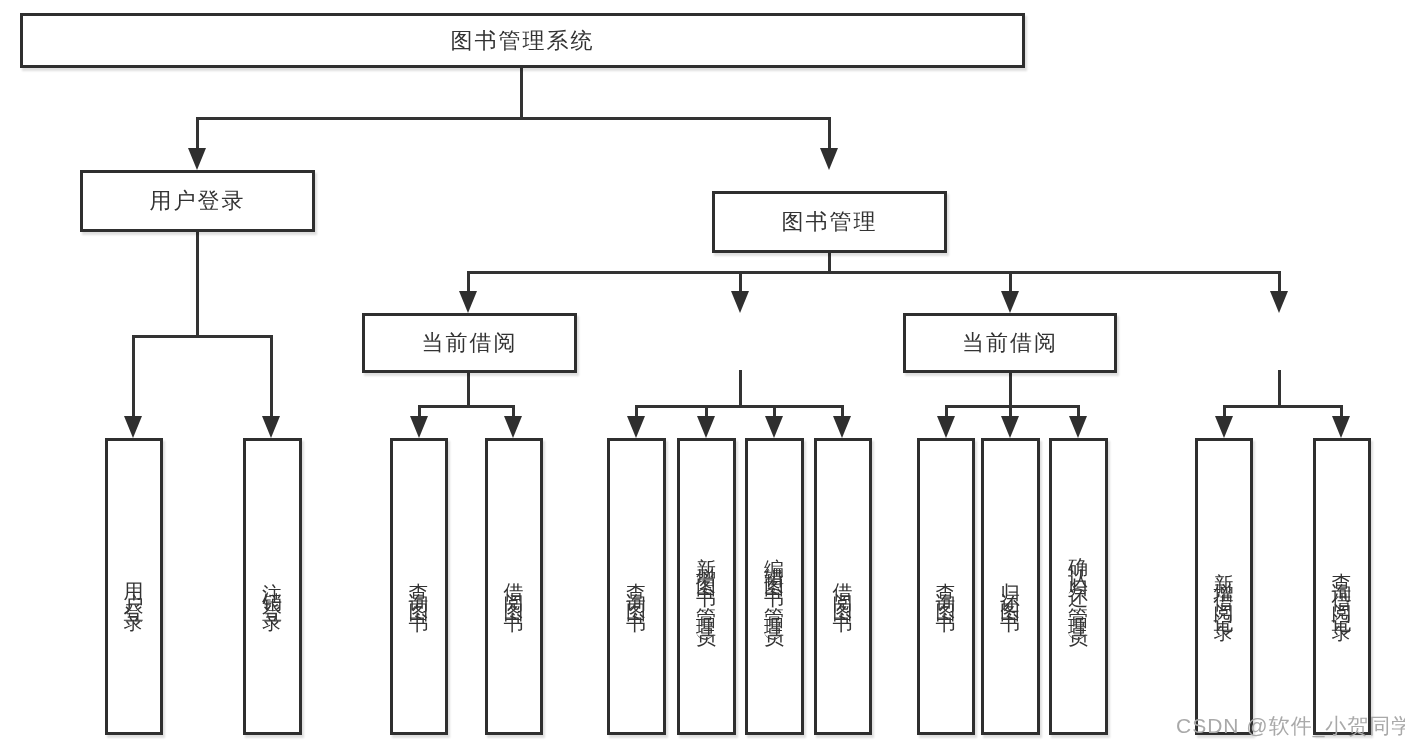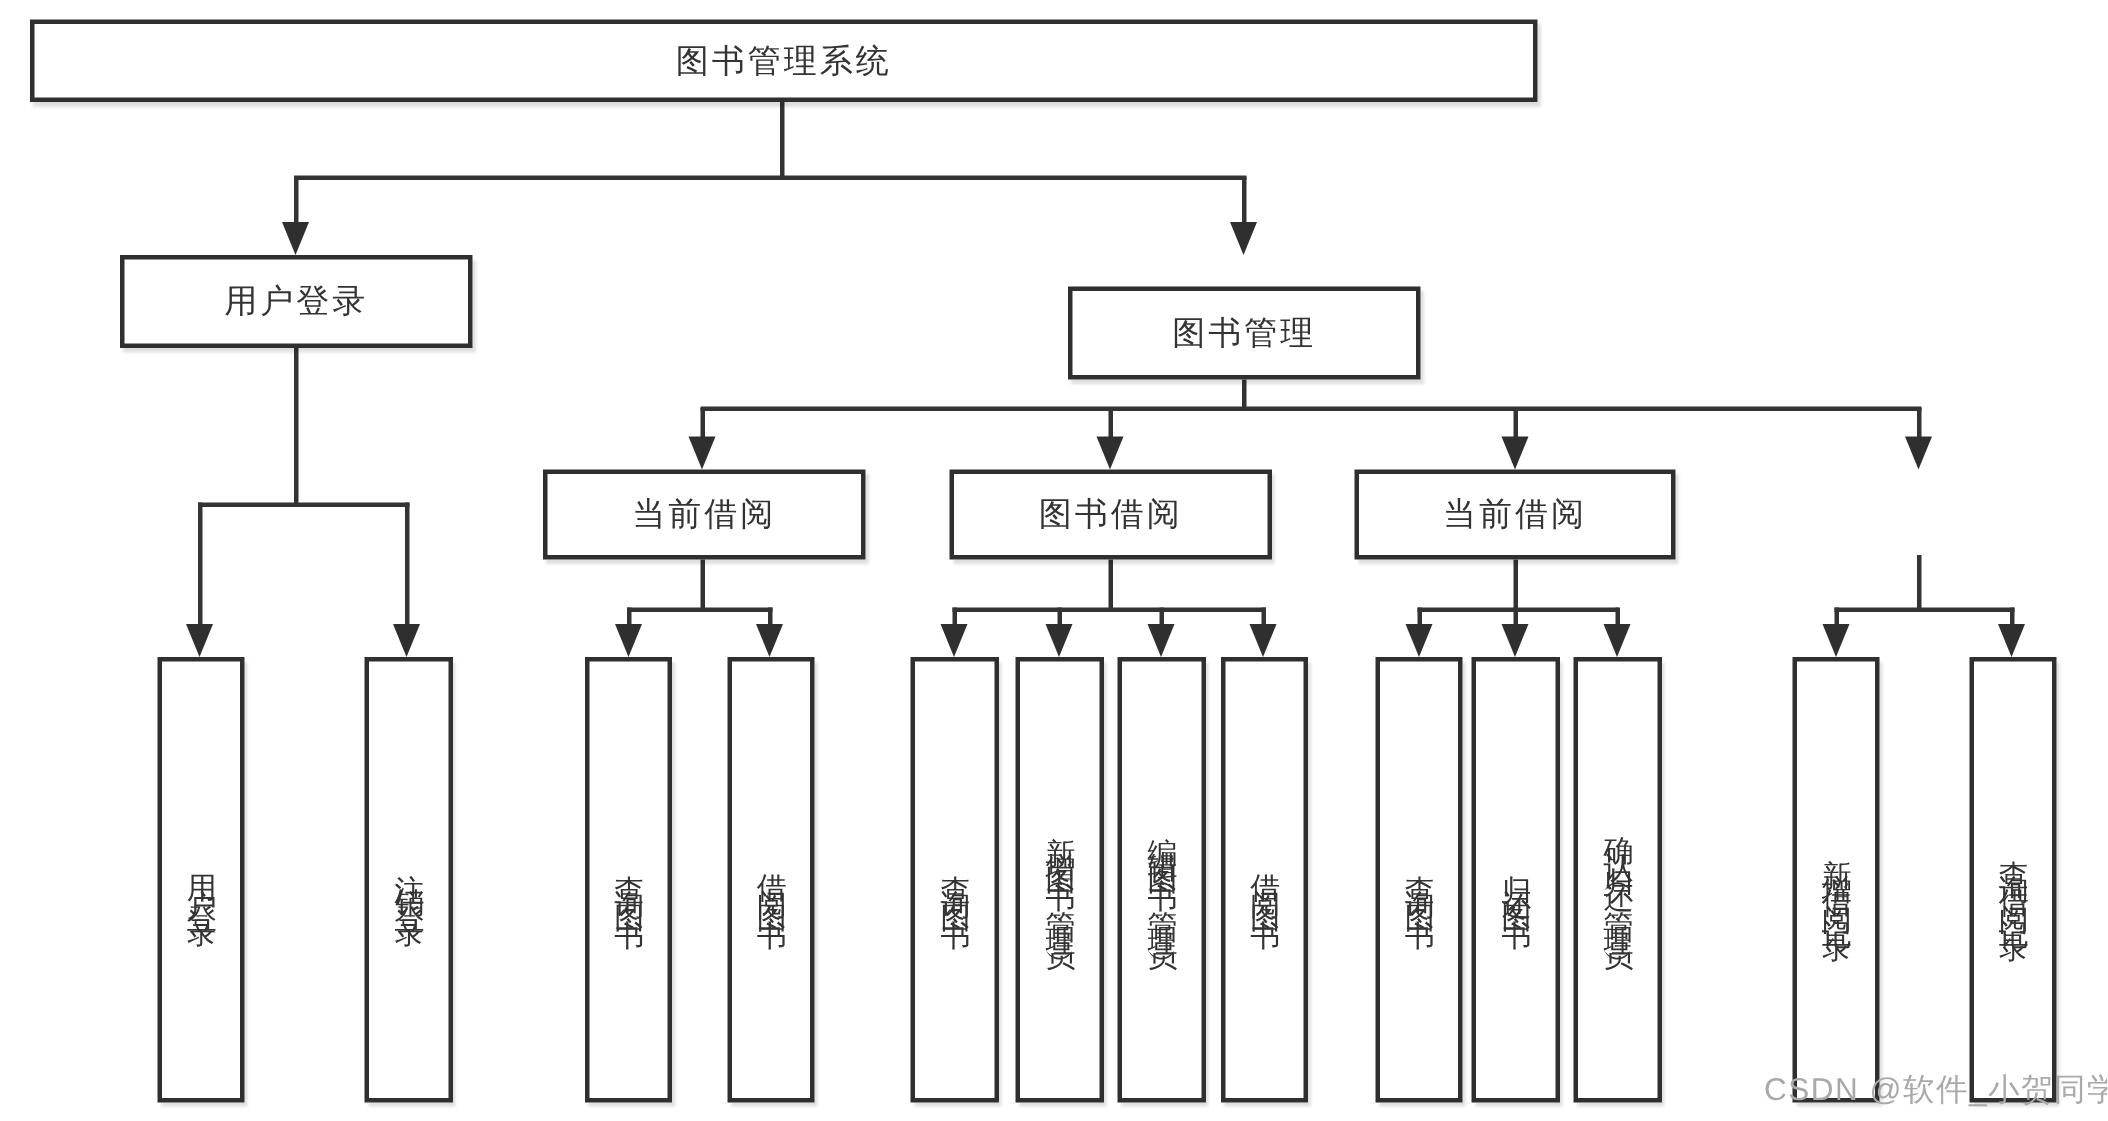--- a/index.html
+++ b/index.html
@@ -125,23 +125,20 @@
   <div class="box" style="left:80px;top:170px;width:235px;height:62px;">
     <span class="hlabel">用户登录</span>
   </div>
   <div class="box" style="left:712px;top:170px;width:235px;height:62px;margin-top:21px;">
     <span class="hlabel">图书管理</span>
   </div>
 
   <div class="box" style="left:362px;top:313px;width:215px;height:60px;">
     <span class="hlabel">当前借阅</span>
   </div>
-  <div class="box" style="left:633px;top:313px;width:215px;height:60px;">
-    <span class="hlabel">图书借阅</span>
-  </div>
   <div class="box" style="left:903px;top:313px;width:214px;height:60px;text-align:center;">
     <span class="hlabel">当前借阅</span>
   </div>
 
   <div class="box" style="left:105px;top:438px;width:58px;height:297px;">
     <span class="vtext">用户登录</span>
   </div>
   <div class="box" style="left:243px;top:438px;width:59px;height:297px;">
     <span class="vtext">注销登录</span>
   </div>

